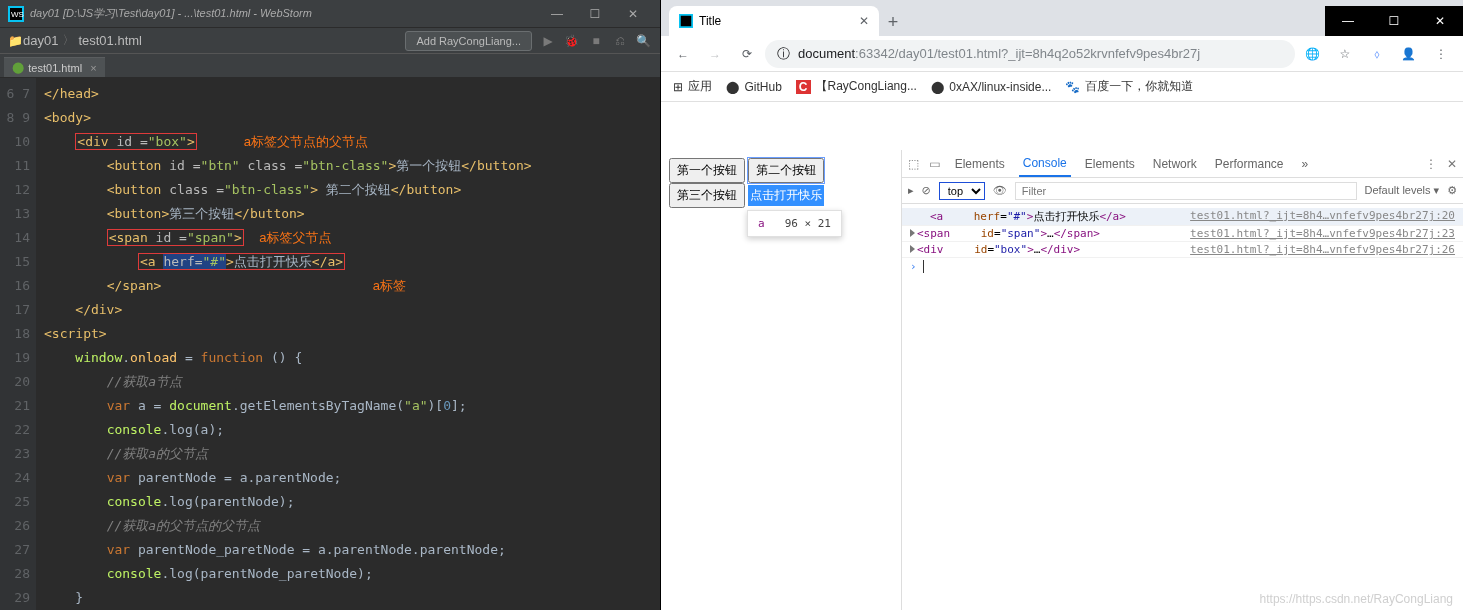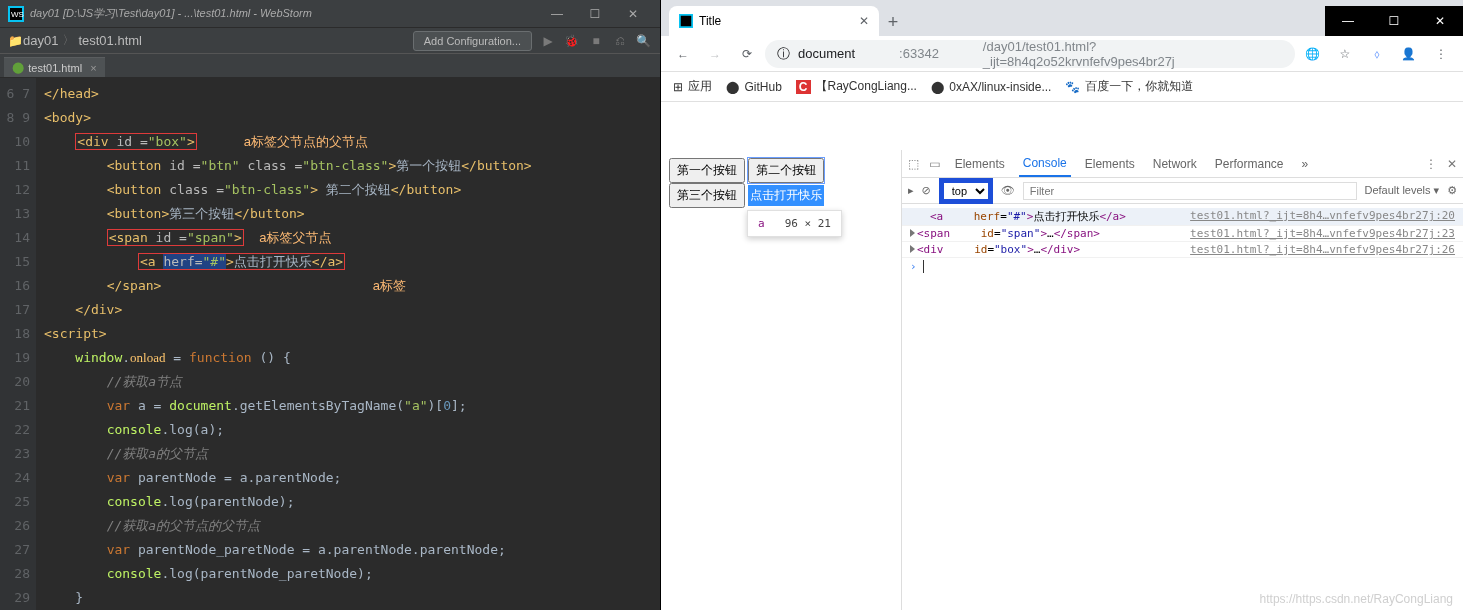--- a/index.html
+++ b/index.html
@@ -26,57 +26,57 @@
 .ws-editor { flex: 1; display: flex; background: #2b2b2b; font-family: "Consolas", monospace; font-size: 13px; line-height: 24px; overflow: hidden; }
 .ws-gutter { width: 36px; background: #313335; text-align: right; padding: 4px 6px 0 0; color: #606366; }
 .ws-code { flex: 1; padding: 4px 0 0 8px; white-space: pre; color: #a9b7c6; position: relative; }
 .t-tag { color: #e8bf6a; }
 .t-attr { color: #bababa; }
 .t-str { color: #a5c261; }
 .t-com { color: #808080; font-style: italic; }
 .t-kw { color: #cc7832; }
 .t-id { color: #bef264; }
 .t-num { color: #6897bb; }
-.t-fn { color: #ffc66d; font-family: Liberation Serif, serif; }
+.t-fn { color: #ffc66d; }
 .box-red { border: 1px solid #de3a3a; padding: 0 1px; }
-.anno { color: #fdba74; font-family: "Microsoft YaHei", sans-serif; }
+.anno { color: #f97316; font-family: "Microsoft YaHei", sans-serif; }
 .hl { background: #214283; }
 .hbody { outline: 1px solid #707070; }
 
 
 .chrome { flex: 1; background: #fff; display: flex; flex-direction: column; border-left: 1px solid #000; }
 .ch-tabs { height: 36px; background: #dee1e6; display: flex; align-items: flex-end; padding-left: 8px; position: relative; }
 .ch-tab { background: #fff; height: 30px; width: 210px; border-radius: 8px 8px 0 0; display: flex; align-items: center; padding: 0 10px; font-size: 12px; }
 .ch-tab svg { width: 14px; height: 14px; margin-right: 6px; }
 .ch-tab .x { margin-left: auto; color: #5f6368; }
 .ch-plus { width: 28px; height: 28px; display: flex; align-items: center; justify-content: center; color: #5f6368; font-size: 18px; }
 .ch-win { margin-left: auto; display: flex; }
 .ch-win div { width: 46px; height: 30px; display: flex; align-items: center; justify-content: center; color: #fff; background: #000; }
 
 .ch-addr { height: 36px; background: #fff; display: flex; align-items: center; padding: 0 8px; gap: 4px; border-bottom: 1px solid #e0e0e0; }
 .ch-nav { width: 28px; height: 28px; display: flex; align-items: center; justify-content: center; color: #5f6368; }
 .ch-url { flex: 1; background: #f1f3f4; border-radius: 14px; height: 28px; display: flex; align-items: center; padding: 0 12px; font-size: 13px; color: #202124; }
-.ch-url .dim { color: #80868b; margin-left: 44px; }
+.ch-url .dim { color: #80868b; }
 
 .ch-bm { height: 30px; background: #fff; display: flex; align-items: center; padding: 0 12px; gap: 14px; border-bottom: 1px solid #e0e0e0; font-size: 12px; }
 .ch-bm-item { display: flex; align-items: center; gap: 5px; color: #333; }
 
 .ch-body { flex: 1; display: flex; margin-top: 48px; }
 .ch-page { width: 240px; padding: 8px; background: #fff; position: relative; }
 .ch-page button { font: 12px Arial; padding: 2px 6px; margin: 0; }
 .ch-page .sel { background: #3390ff; color: #fff; display: inline-block; padding: 2px 2px; }
 .ch-tip { position: absolute; top: 60px; left: 86px; background: #fff; border: 1px solid #e0e0e0; box-shadow: 0 2px 6px rgba(0,0,0,.2); padding: 6px 10px; font-family: monospace; font-size: 11px; color: #444; display: flex; gap: 20px; }
 .ch-tip .el { color: #881280; }
 
 .dev { flex: 1; border-left: 1px solid #ddd; display: flex; flex-direction: column; font-size: 12px; }
 .dev-top { height: 28px; border-bottom: 1px solid #ddd; display: flex; align-items: center; padding: 0 6px; gap: 10px; }
 .dev-top .tab { color: #666; padding: 0 4px; }
 .dev-top .tab.active { color: #1a73e8; border-bottom: 2px solid #1a73e8; padding-bottom: 5px; margin-bottom: -6px; }
 .dev-sub { height: 26px; border-bottom: 1px solid #ddd; display: flex; align-items: center; padding: 0 6px; gap: 8px; color: #666; font-size: 11px; }
-.dev-sub select { border: 5px solid #1d4ed8; background: #fff; font-size: 11px; padding: 1px 4px; }
+.dev-sub select { border: 1px solid #1d4ed8; background: #fff; font-size: 11px; padding: 1px 4px; }
 .dev-sub input { border: 1px solid #ddd; padding: 2px 6px; font-size: 11px; flex: 1; }
 .dev-cons { flex: 1; font-family: "Consolas", monospace; font-size: 11px; padding: 4px 0; }
 .dev-row { display: flex; padding: 1px 8px; justify-content: space-between; border-bottom: 1px solid #f1f1f1; }
 .dev-row.bg { background: #ecf1f8; }
 .c-tag { color: #881280; }
 .c-attr { color: #994500; padding-left: 24px; }
 .c-str { color: #1a1aa6; }
 .c-link { color: #888; text-decoration: underline; }
 .dev-prompt { padding: 2px 8px; color: #367cf1; }
 .caret { display: inline-block; width: 0; height: 0; border-top: 4px solid transparent; border-bottom: 4px solid transparent; border-left: 5px solid #777; margin-right: 2px; }
@@ -97,21 +97,21 @@
     <div class="ws-ctrl">—</div>
     <div class="ws-ctrl">☐</div>
     <div class="ws-ctrl">✕</div>
   </div>
   <div class="ws-bread">
     <span>📁</span>
     <span class="ws-bread-item">day01</span>
     <span class="ws-bread-sep">〉</span>
     <span class="ws-bread-item">test01.html</span>
     <div class="ws-bread-right">
-      <button class="ws-addconf">Add Configuration...</button>
+      <button class="ws-addconf">Add RayCongLiang...</button>
       <span class="ws-icon-sm">▶</span>
       <span class="ws-icon-sm">🐞</span>
       <span class="ws-icon-sm">■</span>
       <span class="ws-icon-sm">⎌</span>
       <span class="ws-icon-sm">🔍</span>
     </div>
   </div>
   <div class="ws-tabs">
     <div class="ws-tab">
       <span style="color:#61a03a">⬤</span>

